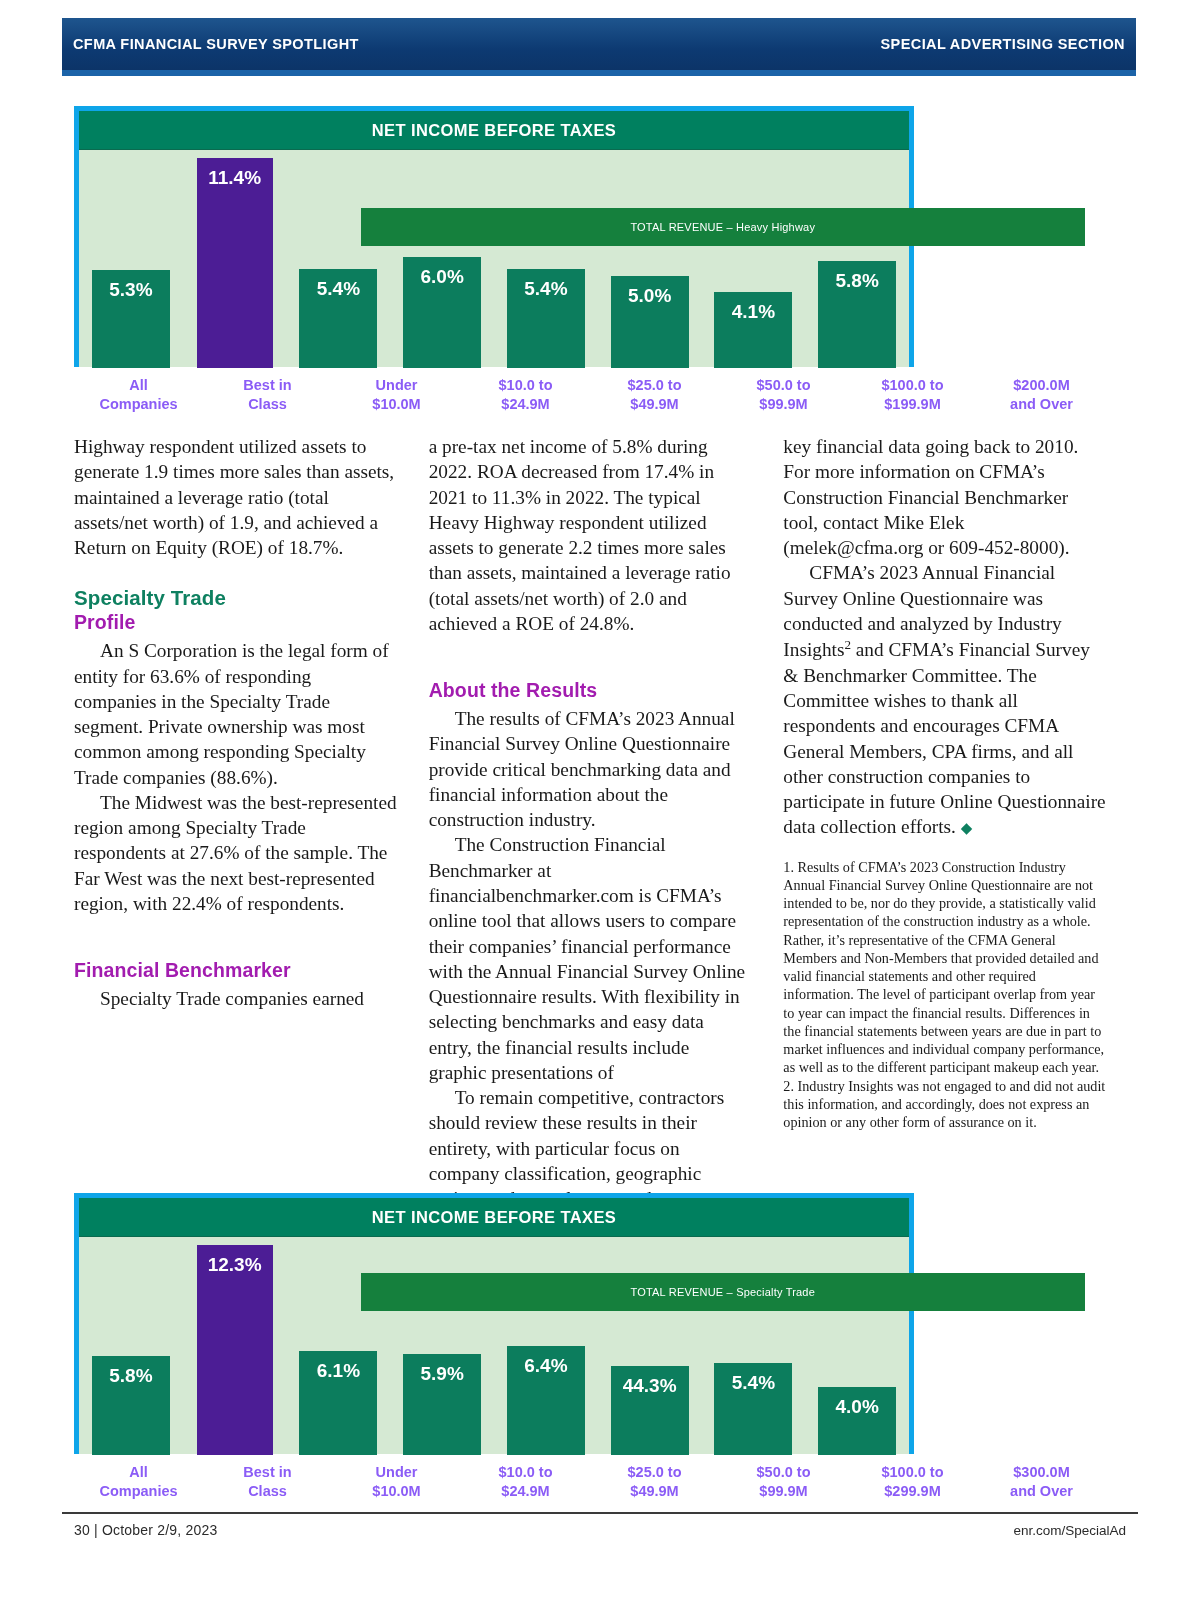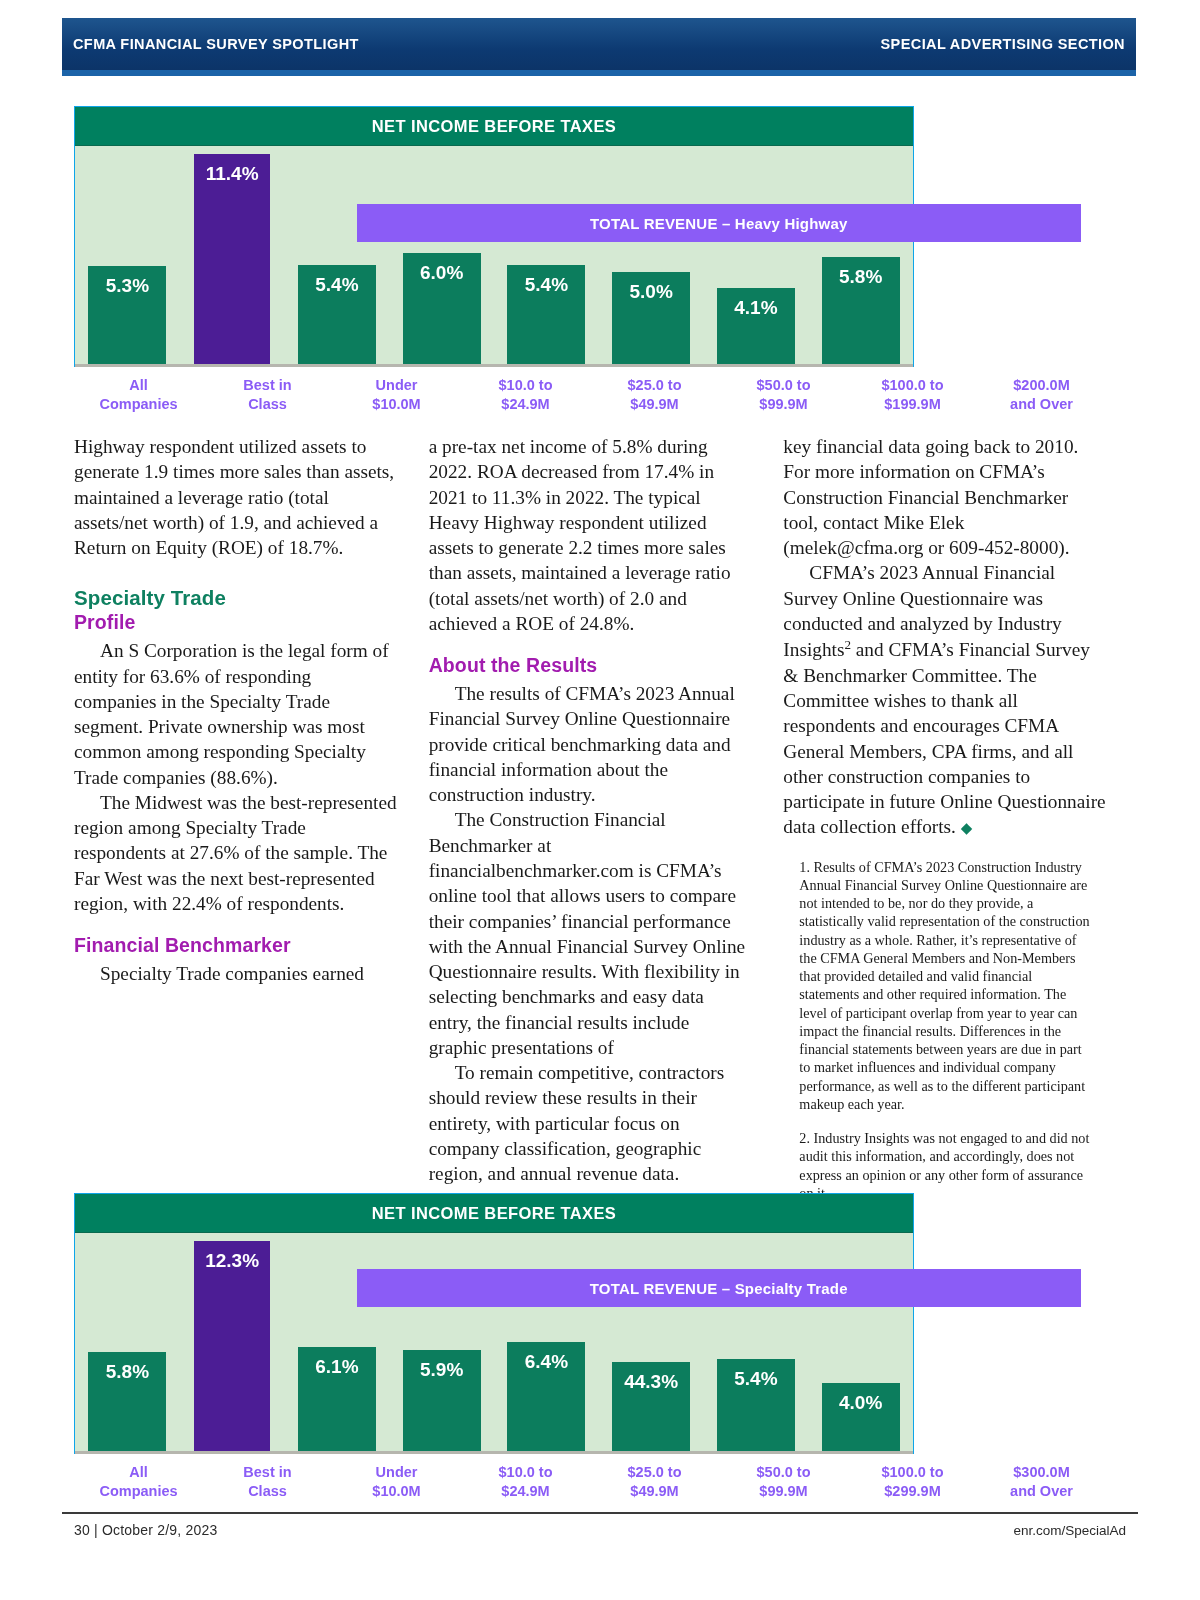--- a/index.html
+++ b/index.html
@@ -45,21 +45,21 @@
     font-size: 14.5px;
     letter-spacing: 0.4px;
     color: #ffffff;
   }
 
   
   .chart {
     position: absolute;
     left: 74px;
     width: 840px;
-    border: 1px solid #0ea5e9;
+    border: 5px solid #0ea5e9;
     box-sizing: border-box;
     background: #d5e9d3;
   }
   .chart-title {
     height: 38px;
     background: #00805f;
     color: #ffffff;
     font-family: "Liberation Sans", sans-serif;
     font-weight: bold;
     font-size: 16.5px;
@@ -70,25 +70,25 @@
     border-bottom: 1px solid #0a6a4f;
   }
   .plot {
     position: relative;
     height: 218px;
     background: #d5e9d3;
     border-bottom: 3px solid #b6b6ae;
   }
   .revenue-band {
     position: absolute;
-    background: #8b5cf6;
+    background: #15803d;
     color: #ffffff;
     font-family: "Liberation Sans", sans-serif;
-    font-weight: bold;
-    font-size: 15px;
+    font-weight: normal;
+    font-size: 11px;
     display: flex;
     align-items: center;
     justify-content: center;
     letter-spacing: 0.2px;
     z-index: 3;
   }
   .bars {
     position: absolute;
     left: 0; right: 0; bottom: 0; top: 0;
     display: flex;
@@ -161,32 +161,32 @@
     letter-spacing: 0.1px;
   }
   h3.blue {
     margin: 1px 0 4px 0;
     font-family: "Liberation Sans", sans-serif;
     font-weight: bold;
     font-size: 19.5px;
     color: #a21caf;
     letter-spacing: 0.1px;
   }
-  h3.blue.spaced { margin-top: 18px; }
+  h3.blue.spaced { margin-top: 43px; }
   .diamond {
     color: #0e8060;
     font-size: 15px;
   }
   .footnotes {
     margin-top: 18px;
     font-size: 14.2px;
     line-height: 1.285;
     color: #1a1a1a;
   }
-  .footnotes p { margin: 16px; }
+  .footnotes p { margin: 0; }
   sup { font-size: 0.68em; vertical-align: super; }
 
   
   .footer-rule {
     position: absolute;
     left: 62px;
     top: 1512px;
     width: 1076px;
     height: 2px;
     background: #3a3a3a;

